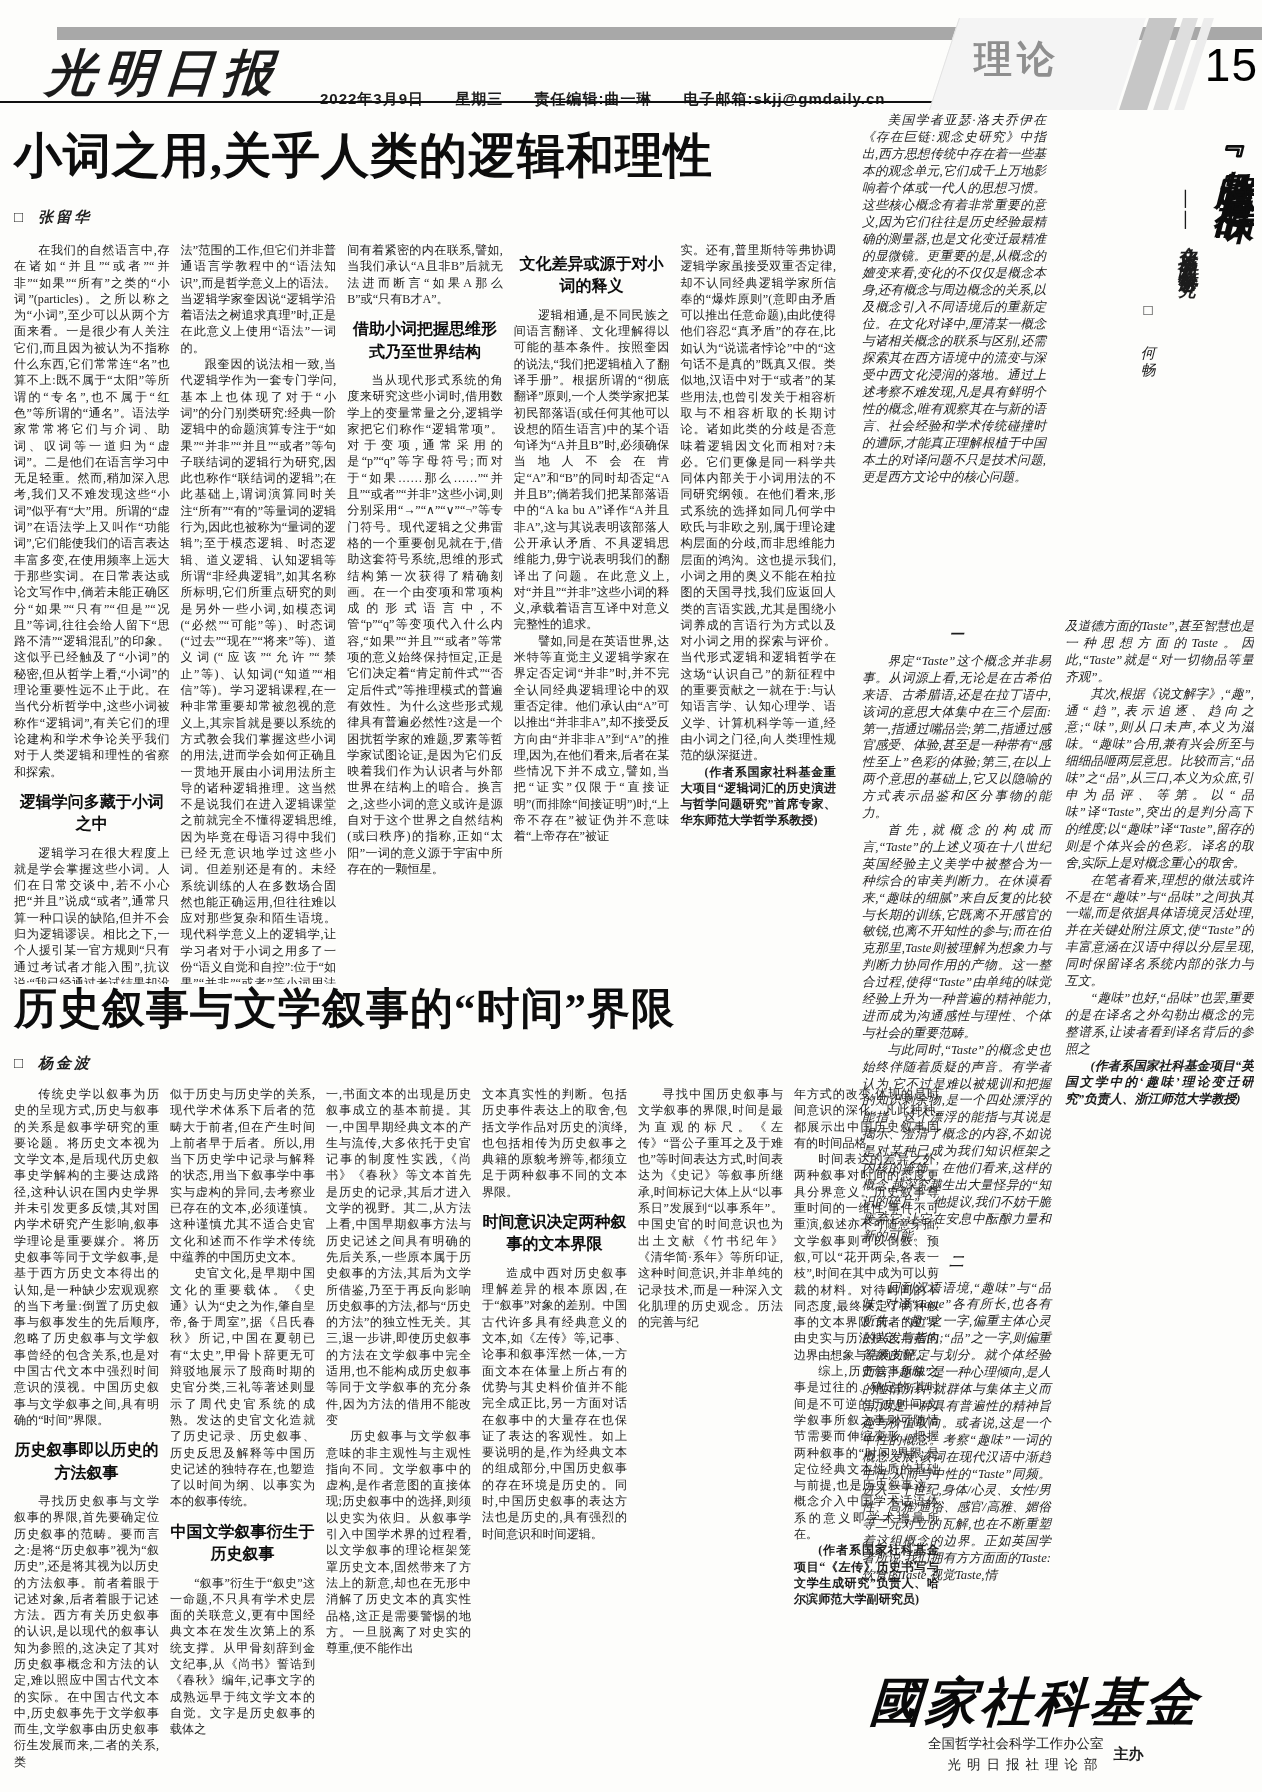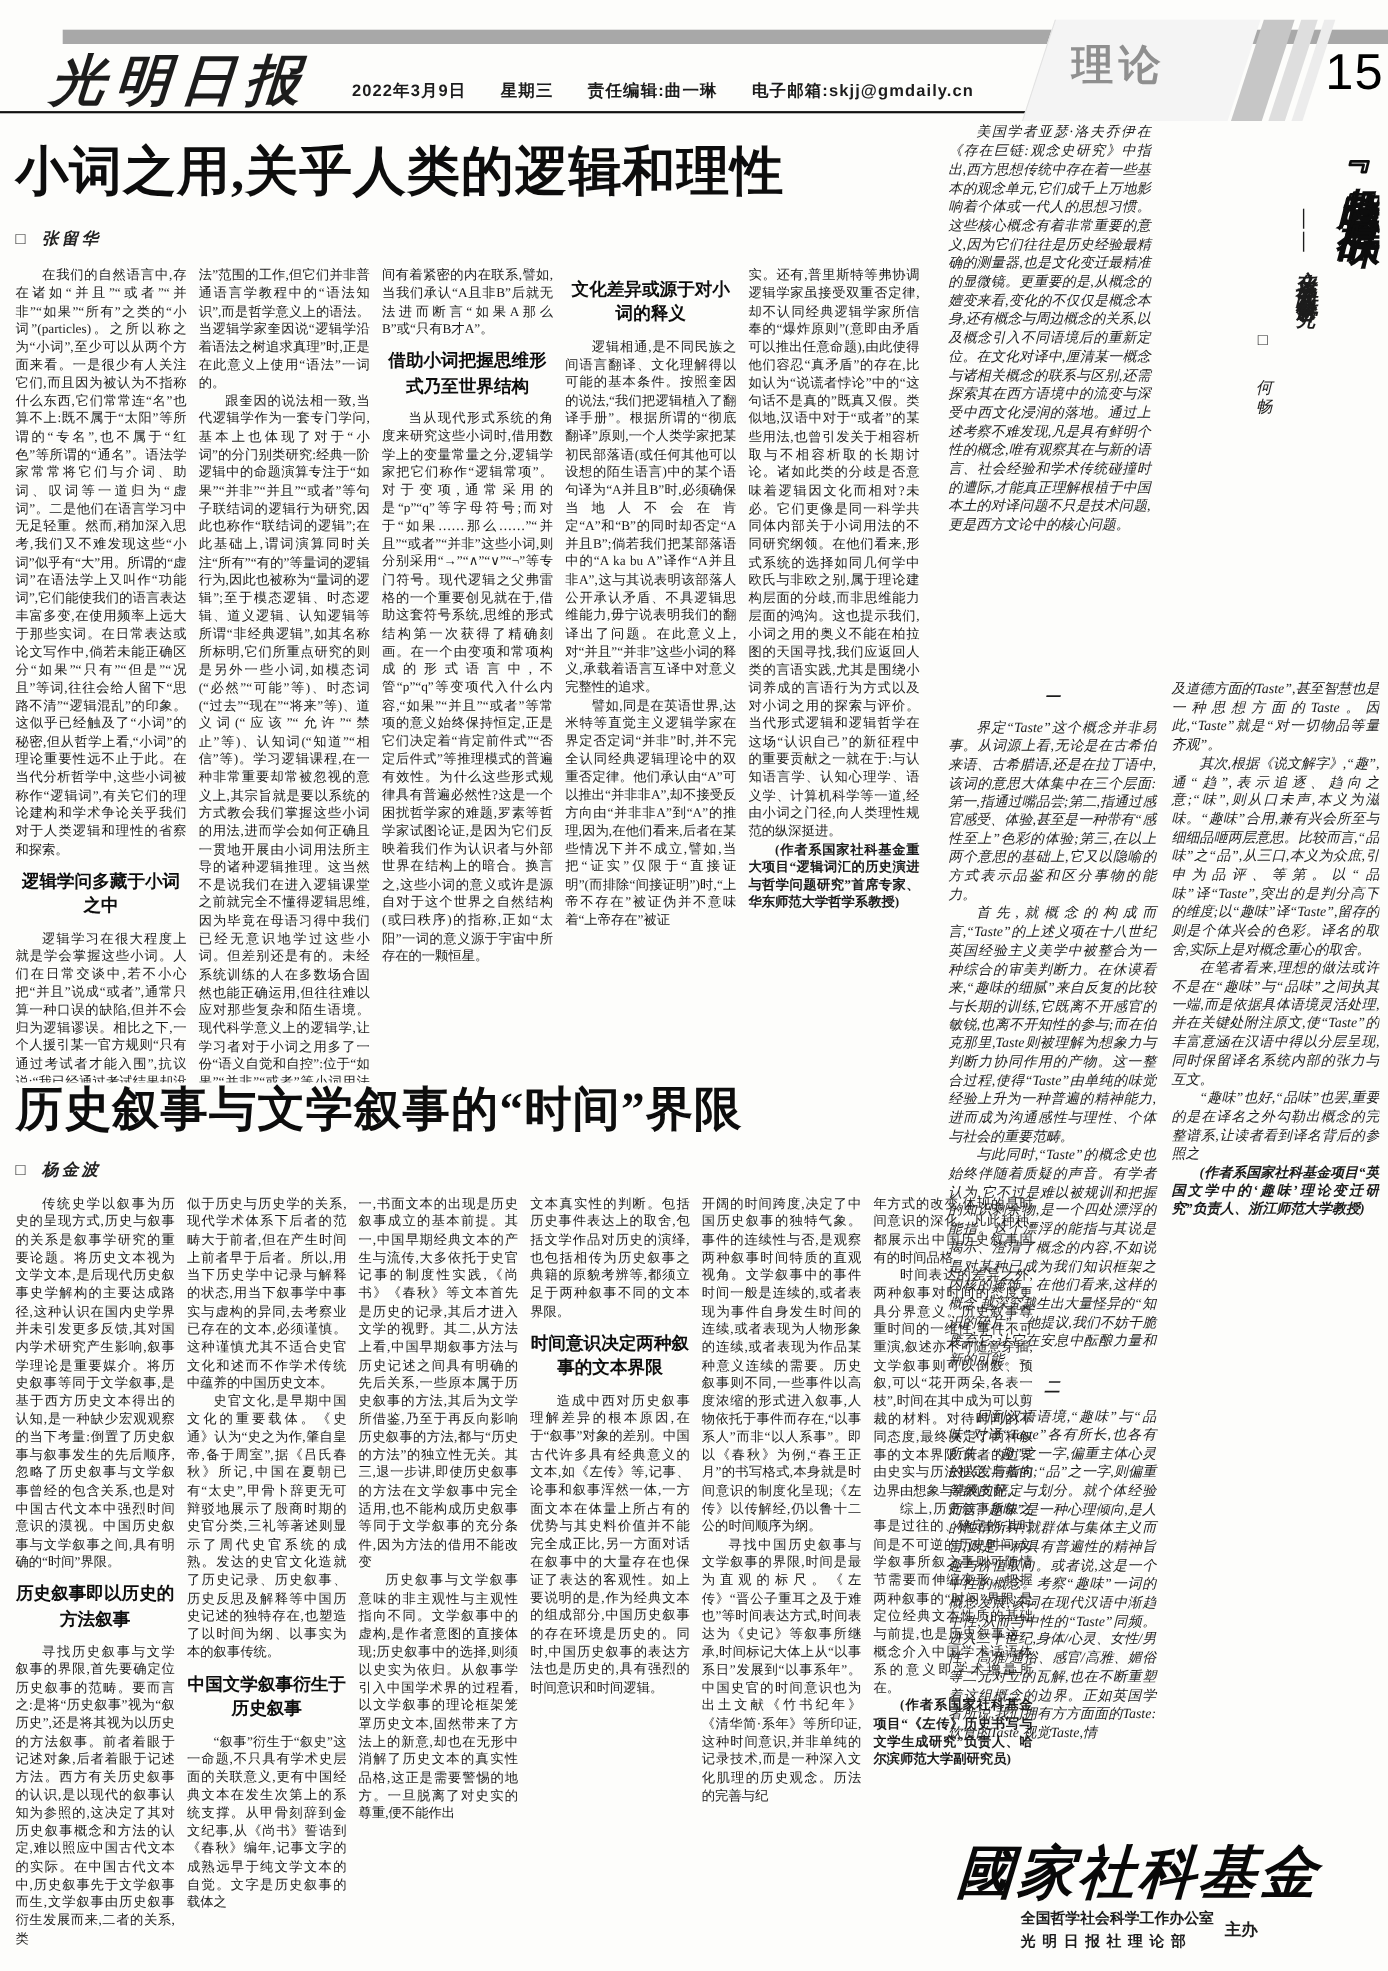--- a/index.html
+++ b/index.html
@@ -9,21 +9,21 @@
     font-family:"Liberation Serif","DejaVu Serif",serif;
   }
   
   .graybar{position:absolute;top:27px;left:57px;right:0;height:13px;background:#a8a8a8;}
   .masthead{
     position:absolute;left:46px;top:40px;width:270px;
     font-family:"DejaVu Serif",serif;font-size:50px;font-weight:900;font-style:italic;
     letter-spacing:9px;white-space:nowrap;transform:skewX(-4deg);
   }
   .dateline{
-    position:absolute;left:320px;top:73px;
+    position:absolute;left:320px;top:90px;
     font-family:"Liberation Sans","DejaVu Sans",sans-serif;font-size:15px;font-weight:700;
     letter-spacing:1px;white-space:nowrap;
   }
   .dateline span{margin-right:26px;}
   .headrule{position:absolute;top:101px;left:0;width:952px;border-top:2px solid #111;}
   .section-tab{position:absolute;top:18px;left:938px;width:324px;height:92px;}
   .st-band{position:absolute;top:0;left:6px;width:186px;height:92px;background:#f4f4f4;transform:skewX(-18deg);border-left:1px solid #e2e2e2;}
   .st-s1{position:absolute;top:0;left:196px;width:28px;height:92px;background:#c6c6c6;transform:skewX(-18deg);}
   .st-s2{position:absolute;top:0;left:230px;width:15px;height:92px;background:#dedede;transform:skewX(-18deg);}
   .st-s3{position:absolute;top:0;left:251px;width:10px;height:92px;background:#ececec;transform:skewX(-18deg);}
@@ -76,21 +76,21 @@
   .a3-byline .bmark{font-style:normal;}
   #article3 .cols{margin-top:10px;gap:14px;height:1040px;}
   #article3 .col{font-size:12.7px;line-height:16.9px;}
   
   #fundblock{position:absolute;left:870px;top:1668px;width:386px;height:116px;}
   .fund-logo{
     margin:0;font-family:"DejaVu Serif",serif;font-size:52px;font-weight:900;font-style:italic;
     letter-spacing:3px;white-space:nowrap;transform:skewX(-3deg);color:#090909;
   }
   .fund-sponsor{position:absolute;left:58px;top:66px;display:flex;align-items:center;}
-  .fund-lines{font-family:"Liberation Sans","DejaVu Sans",sans-serif;font-size:13.5px;font-weight:700;line-height:1.55;}
+  .fund-lines{font-family:"Liberation Sans","DejaVu Sans",sans-serif;font-size:13.5px;font-weight:400;line-height:1.55;text-align:right;}
   .fund-lines .l2{letter-spacing:6px;}
   .fund-host{font-family:"Liberation Sans","DejaVu Sans",sans-serif;font-size:15px;font-weight:700;margin-left:10px;}
 </style>
 </head>
 <body>
 
 <div class="graybar"></div>
 <div class="masthead">光明日报</div>
 <div class="dateline">
   <span>2022年3月9日</span>
@@ -160,21 +160,20 @@
       <div class="col">
         <p class="cont">一,书面文本的出现是历史叙事成立的基本前提。其一,中国早期经典文本的产生与流传,大多依托于史官记事的制度性实践,《尚书》《春秋》等文本首先是历史的记录,其后才进入文学的视野。其二,从方法上看,中国早期叙事方法与历史记述之间具有明确的先后关系,一些原本属于历史叙事的方法,其后为文学所借鉴,乃至于再反向影响历史叙事的方法,都与“历史的方法”的独立性无关。其三,退一步讲,即使历史叙事的方法在文学叙事中完全适用,也不能构成历史叙事等同于文学叙事的充分条件,因为方法的借用不能改变</p>
         <p>历史叙事与文学叙事意味的非主观性与主观性指向不同。文学叙事中的虚构,是作者意图的直接体现;历史叙事中的选择,则须以史实为依归。从叙事学引入中国学术界的过程看,以文学叙事的理论框架笼罩历史文本,固然带来了方法上的新意,却也在无形中消解了历史文本的真实性品格,这正是需要警惕的地方。一旦脱离了对史实的尊重,便不能作出</p>
       </div>
       <div class="col">
         <p class="cont">文本真实性的判断。包括历史事件表达上的取舍,包括文学作品对历史的演绎,也包括相传为历史叙事之典籍的原貌考辨等,都须立足于两种叙事不同的文本界限。</p>
         <h3 class="subhead">时间意识决定两种叙事的文本界限</h3>
         <p>造成中西对历史叙事理解差异的根本原因,在于“叙事”对象的差别。中国古代许多具有经典意义的文本,如《左传》等,记事、论事和叙事浑然一体,一方面文本在体量上所占有的优势与其史料价值并不能完全成正比,另一方面对话在叙事中的大量存在也保证了表达的客观性。如上要说明的是,作为经典文本的组成部分,中国历史叙事的存在环境是历史的。同时,中国历史叙事的表达方法也是历史的,具有强烈的时间意识和时间逻辑。</p>
       </div>
       <div class="col">
-        <p class="cont">开阔的时间跨度,决定了中国历史叙事的独特气象。事件的连续性与否,是观察两种叙事时间特质的直观视角。文学叙事中的事件时间一般是连续的,或者表现为事件自身发生时间的连续,或者表现为人物形象的连续,或者表现为作品某种意义连续的需要。历史叙事则不同,一些事件以高度浓缩的形式进入叙事,人物依托于事件而存在,“以事系人”而非“以人系事”。即以《春秋》为例,“春王正月”的书写格式,本身就是时间意识的制度化呈现;《左传》以传解经,仍以鲁十二公的时间顺序为纲。</p>
         <p>寻找中国历史叙事与文学叙事的界限,时间是最为直观的标尺。《左传》“晋公子重耳之及于难也”等时间表达方式,时间表达为《史记》等叙事所继承,时间标记大体上从“以事系日”发展到“以事系年”。中国史官的时间意识也为出土文献《竹书纪年》《清华简·系年》等所印证,这种时间意识,并非单纯的记录技术,而是一种深入文化肌理的历史观念。历法的完善与纪</p>
       </div>
       <div class="col">
         <p class="cont">年方式的改变,体现的是时间意识的深化。凡此种种,都展示出中国历史叙事固有的时间品格。</p>
         <p>时间表达的差异之外,两种叙事对时间的态度更具分界意义。历史叙事尊重时间的一维性,事件不可重演,叙述亦不可随意穿插;文学叙事则可以倒叙、预叙,可以“花开两朵,各表一枝”,时间在其中成为可以剪裁的材料。对待时间的不同态度,最终决定了两种叙事的文本界限:前者的边界由史实与历法框定,后者的边界由想象与结构支配。</p>
         <p>综上,历史叙事所叙之事是过往的、确定的,其时间是不可逆的历史时间;文学叙事所叙之事则可随情节需要而伸缩变形。把握两种叙事的“时间”界限,是定位经典文本性质的基础与前提,也是历史叙事这一概念介入中国学术话语体系的意义即学术增量所在。</p>
         <p class="attr">(作者系国家社科基金项目“《左传》历史书写与文学生成研究”负责人、哈尔滨师范大学副研究员)</p>
       </div>
     </div>
 </div>

